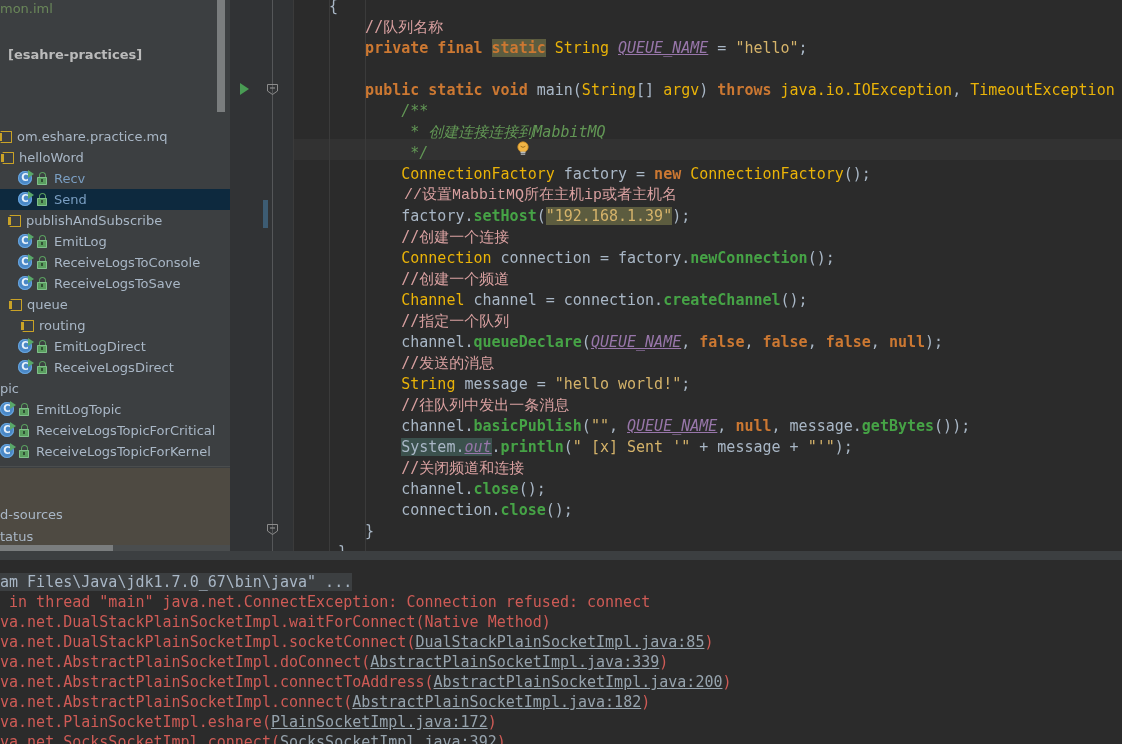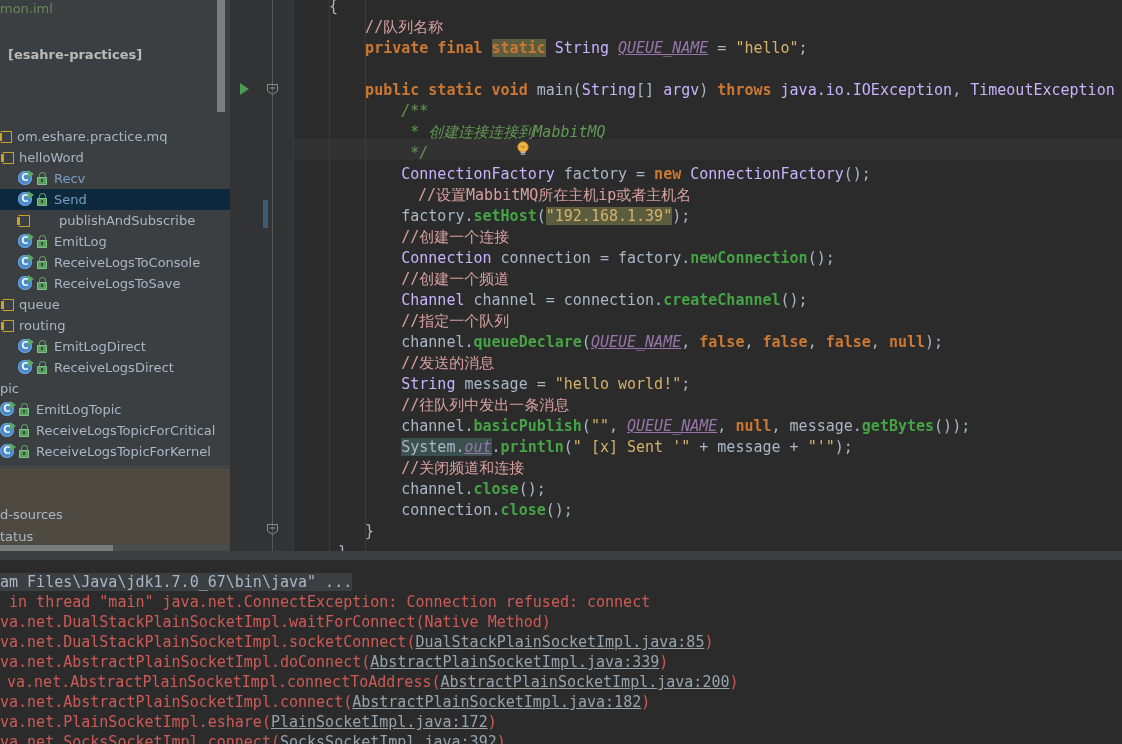--- a/index.html
+++ b/index.html
@@ -136,21 +136,21 @@
   .cur-line-hl {
     position:absolute; left:63px; top:139px; width:1059px; height:21px;
     background:#323232;
   }
   .indent-guide {
     position:absolute; top:0; width:1px; height:551px; background:#3b3b3b;
   }
   .cl { position:absolute; left:99px; white-space:pre; color:#a9b7c6;
         font-family:"DejaVu Sans Mono", monospace; font-size:15px; line-height:21px; }
   .kw  { color:#cc7832; font-weight:bold;text-align:right; }
-  .typ { color:#c4b5fd; }
+  .typ { color:#eab308; }
   .fld { color:#9876aa; font-style:italic;text-decoration:underline; }
   .str { color:#d5b36a; }
   .cmt { color:#d9a0a0; }
   .jdoc{ color:#629755; font-style:italic; }
   .mth { color:#46a346; font-weight:bold; }
   .pln { color:#a9b7c6; }
   .hlsel { background:#5c5c3f; }
   .hlid  { background:#3b514d; }
 
   
@@ -211,21 +211,21 @@
             <span class="letter">C</span>
             <span class="runarrow"></span>
           </span>
           <span class="icon-lock">
             <span class="shackle"></span>
             <span class="body"></span>
             <span class="kh"></span>
           </span>
           <span class="sb-label link">Send</span>
         </div>
-        <div class="sb-row" style="top: 210px; padding-left: 18px; gap: 24px;">
+        <div class="sb-row" style="top: 210px; padding-left: 9px;">
           <span class="icon-pkg"></span>
           <span class="sb-label">publishAndSubscribe</span>
         </div>
         <div class="sb-row" style="top: 231px; padding-left: 18px;">
           <span class="icon-class">
             <span class="disc"></span>
             <span class="letter">C</span>
             <span class="runarrow"></span>
           </span>
           <span class="icon-lock">
@@ -254,25 +254,25 @@
             <span class="letter">C</span>
             <span class="runarrow"></span>
           </span>
           <span class="icon-lock">
             <span class="shackle"></span>
             <span class="body"></span>
             <span class="kh"></span>
           </span>
           <span class="sb-label">ReceiveLogsToSave</span>
         </div>
-        <div class="sb-row" style="top: 294px; padding-left: 2px;">
+        <div class="sb-row" style="top: 294px; padding-left: 10px;">
           <span class="icon-pkg"></span>
           <span class="sb-label">queue</span>
         </div>
-        <div class="sb-row" style="top: 315px; padding-left: 2px;">
+        <div class="sb-row" style="top: 315px; padding-left: 2px; margin-left: 20px;">
           <span class="icon-pkg"></span>
           <span class="sb-label">routing</span>
         </div>
         <div class="sb-row" style="top: 336px; padding-left: 18px;">
           <span class="icon-class">
             <span class="disc"></span>
             <span class="letter">C</span>
             <span class="runarrow"></span>
           </span>
           <span class="icon-lock">
@@ -391,21 +391,21 @@
     <div id="code-lines">
         <div class="cl" style="top: -4px; left: 99px;"><span class="pln">{</span></div>
         <div class="cl" style="top: 17px; left: 135.12px;"><span class="cmt">//队列名称</span></div>
         <div class="cl" style="top: 38px; left: 135.12px;"><span class="kw">private</span><span class="pln"> </span><span class="kw">final</span><span class="pln"> </span><span class="kw hlsel">static</span><span class="pln"> </span><span class="typ">String</span><span class="pln"> </span><span class="fld">QUEUE_NAME</span><span class="pln"> = </span><span class="str">"hello"</span><span class="pln">;</span></div>
         <div class="cl" style="top: 59px; left: 99px;"></div>
         <div class="cl" style="top: 80px; left: 135.12px;"><span class="kw">public</span><span class="pln"> </span><span class="kw">static</span><span class="pln"> </span><span class="kw">void</span><span class="pln"> main(</span><span class="typ">String</span><span class="pln">[] </span><span class="typ">argv</span><span class="pln">) </span><span class="kw">throws</span><span class="pln"> </span><span class="typ">java.io.IOException</span><span class="pln">, </span><span class="typ">TimeoutException</span></div>
         <div class="cl" style="top: 101px; left: 171.24px;"><span class="jdoc">/**</span></div>
         <div class="cl" style="top: 122px; left: 180.27px;"><span class="jdoc">* 创建连接连接到MabbitMQ</span></div>
         <div class="cl" style="top: 143px; left: 180.27px;"><span class="jdoc">*/</span></div>
         <div class="cl" style="top: 164px; left: 171.24px;"><span class="typ">ConnectionFactory</span><span class="pln"> factory = </span><span class="kw">new</span><span class="pln"> </span><span class="typ">ConnectionFactory</span><span class="pln">();</span></div>
-        <div class="cl" style="top: 185px; left: 188px;"><span class="cmt">//设置MabbitMQ所在主机ip或者主机名</span></div>
+        <div class="cl" style="top: 185px; left: 174px; font-family: Liberation Mono, monospace;"><span class="cmt">//设置MabbitMQ所在主机ip或者主机名</span></div>
         <div class="cl" style="top: 206px; left: 171.24px;"><span class="pln">factory.</span><span class="mth">setHost</span><span class="pln">(</span><span class="str hlsel">"192.168.1.39"</span><span class="pln">);</span></div>
         <div class="cl" style="top: 227px; left: 171.24px;"><span class="cmt">//创建一个连接</span></div>
         <div class="cl" style="top: 248px; left: 171.24px;"><span class="typ">Connection</span><span class="pln"> connection = factory.</span><span class="mth">newConnection</span><span class="pln">();</span></div>
         <div class="cl" style="top: 269px; left: 171.24px;"><span class="cmt">//创建一个频道</span></div>
         <div class="cl" style="top: 290px; left: 171.24px;"><span class="typ">Channel</span><span class="pln"> channel = connection.</span><span class="mth">createChannel</span><span class="pln">();</span></div>
         <div class="cl" style="top: 311px; left: 171.24px;"><span class="cmt">//指定一个队列</span></div>
         <div class="cl" style="top: 332px; left: 171.24px;"><span class="pln">channel.</span><span class="mth">queueDeclare</span><span class="pln">(</span><span class="fld">QUEUE_NAME</span><span class="pln">, </span><span class="kw">false</span><span class="pln">, </span><span class="kw">false</span><span class="pln">, </span><span class="kw">false</span><span class="pln">, </span><span class="kw">null</span><span class="pln">);</span></div>
         <div class="cl" style="top: 353px; left: 171.24px;"><span class="cmt">//发送的消息</span></div>
         <div class="cl" style="top: 374px; left: 171.24px;"><span class="typ">String</span><span class="pln"> message = </span><span class="str">"hello world!"</span><span class="pln">;</span></div>
         <div class="cl" style="top: 395px; left: 171.24px;"><span class="cmt">//往队列中发出一条消息</span></div>
@@ -421,20 +421,20 @@
 
   <div class="con-top-bar"></div>
 
   <div class="console">
     <div id="console-lines">
         <div class="con-line cmdline" style="top: 12px; left: 0px;"><span class="cmd-hl">am Files\Java\jdk1.7.0_67\bin\java" ...</span></div>
         <div class="con-line" style="top: 32px; left: 0px;"><span> in thread "main" java.net.ConnectException: Connection refused: connect</span></div>
         <div class="con-line" style="top: 52px; left: 0px;"><span>va.net.DualStackPlainSocketImpl.waitForConnect(Native Method)</span></div>
         <div class="con-line" style="top: 72px; left: 0px;"><span>va.net.DualStackPlainSocketImpl.socketConnect(</span><span class="flink">DualStackPlainSocketImpl.java:85</span><span>)</span></div>
         <div class="con-line" style="top: 92px; left: 0px;"><span>va.net.AbstractPlainSocketImpl.doConnect(</span><span class="flink">AbstractPlainSocketImpl.java:339</span><span>)</span></div>
-        <div class="con-line" style="top: 112px; left: 0px; margin-left: 7px;"><span>va.net.AbstractPlainSocketImpl.connectToAddress(</span><span class="flink">AbstractPlainSocketImpl.java:200</span><span>)</span></div>
+        <div class="con-line" style="top: 112px; left: 0px;"><span>va.net.AbstractPlainSocketImpl.connectToAddress(</span><span class="flink">AbstractPlainSocketImpl.java:200</span><span>)</span></div>
         <div class="con-line" style="top: 132px; left: 0px;"><span>va.net.AbstractPlainSocketImpl.connect(</span><span class="flink">AbstractPlainSocketImpl.java:182</span><span>)</span></div>
         <div class="con-line" style="top: 152px; left: 0px;"><span>va.net.PlainSocketImpl.eshare(</span><span class="flink">PlainSocketImpl.java:172</span><span>)</span></div>
         <div class="con-line" style="top: 172px; left: 0px;"><span>va.net.SocksSocketImpl.connect(</span><span class="flink">SocksSocketImpl.java:392</span><span>)</span></div>
       </div>
   </div>
 
 </div>
 
 </body></html>

